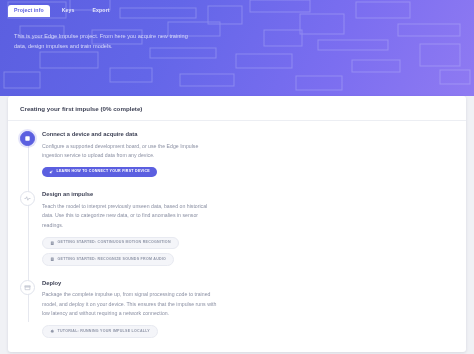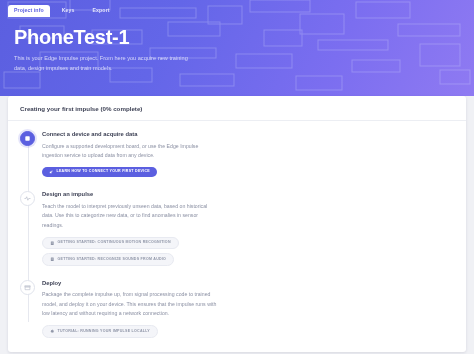--- a/index.html
+++ b/index.html
@@ -175,21 +175,20 @@
       <rect x="4" y="72" width="36" height="16"></rect>
     </svg>
 
     <div class="tabs">
       <div class="tab active">Project info</div>
       <div class="tab">Keys</div>
       <div class="tab">Export</div>
     </div>
 
     <div class="hero-body">
-      <div class="hero-title">PhoneTest-1</div>
       <div class="hero-sub">This is your Edge Impulse project. From here you acquire new training data, design impulses and train models.</div>
     </div>
   </div>
 
   <div class="card">
     <div class="card-head">Creating your first impulse (0% complete)</div>
     <div class="card-body">
       <div class="steps">
 
         <div class="step active">

